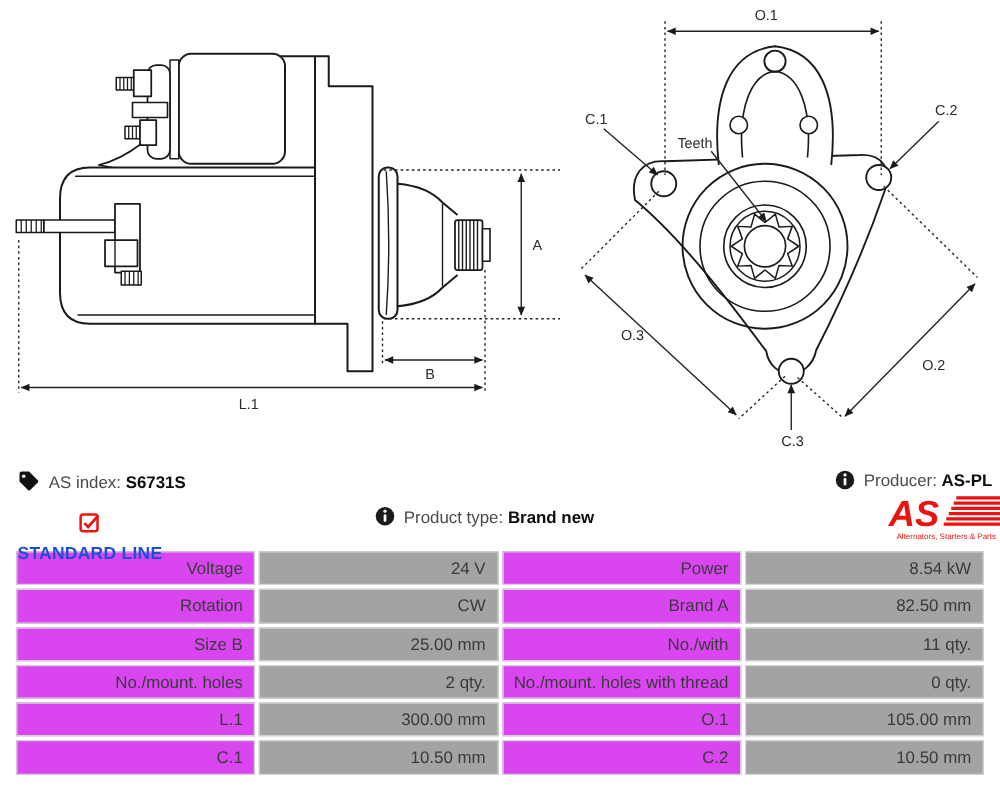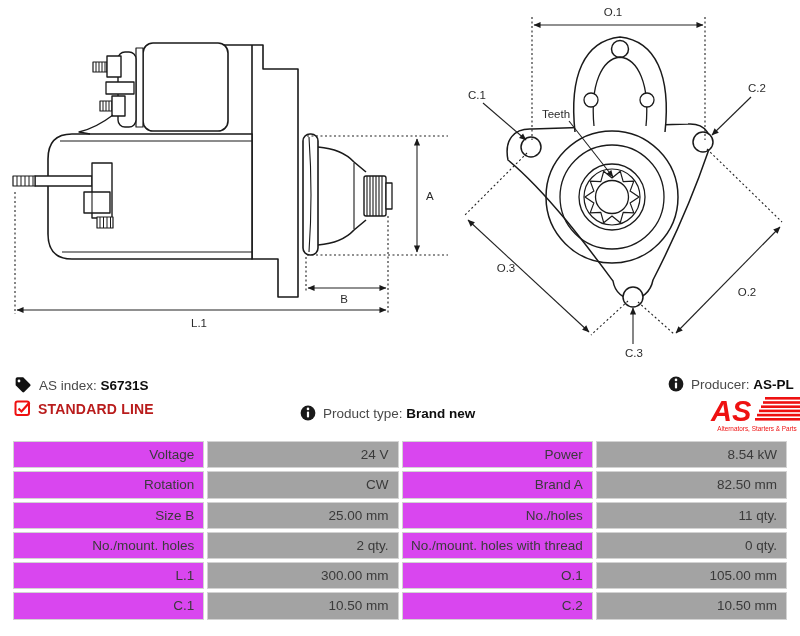--- a/index.html
+++ b/index.html
@@ -149,21 +149,21 @@
 <div id="info">
 
   <div class="info-item" style="left:14px;top:4px;">
     <svg width="18" height="18" viewBox="0 0 18 18">
       <path d="M9.2,1.2 L16.2,8.2 a1.3,1.3 0 0 1 0,1.8 L10.2,16 a1.3,1.3 0 0 1 -1.8,0 L1.6,9.2 V3 a1.8,1.8 0 0 1 1.8,-1.8 Z" fill="#111"></path>
       <circle cx="5" cy="5" r="1.4" fill="#fff"></circle>
     </svg>
     <span><span>AS index:</span>&nbsp;<b>S6731S</b></span>
   </div>
 
-  <div class="info-item badge-red" style="left:14px;top:28px;color:#b91c1c;">
+  <div class="info-item badge-red" style="left:14px;top:38px;color:#1d4ed8;flex-direction:column;">
     <svg width="17" height="17" viewBox="0 0 17 17">
       <rect x="1.5" y="1.5" width="13.5" height="13.5" rx="2" fill="none" stroke="#ee1111" stroke-width="2"></rect>
       <polyline points="4.5,8.5 7.5,11.5 15.5,2.5" fill="none" stroke="#ee1111" stroke-width="2.2"></polyline>
     </svg>
     <span>STANDARD LINE</span>
   </div>
 
 
   <div class="info-item" style="left:300px;top:33px;">
     <svg width="16" height="16" viewBox="0 0 16 16">
@@ -209,21 +209,21 @@
     </tr>
     <tr>
       <td class="lbl">Rotation</td>
       <td>CW</td>
       <td class="lbl">Brand A</td>
       <td>82.50 mm</td>
     </tr>
     <tr>
       <td class="lbl">Size B</td>
       <td>25.00 mm</td>
-      <td class="lbl">No./holes</td>
+      <td class="lbl">No./with</td>
       <td>11 qty.</td>
     </tr>
     <tr>
       <td class="lbl">No./mount. holes</td>
       <td>2 qty.</td>
       <td class="lbl">No./mount. holes with thread</td>
       <td>0 qty.</td>
     </tr>
     <tr>
       <td class="lbl">L.1</td>

